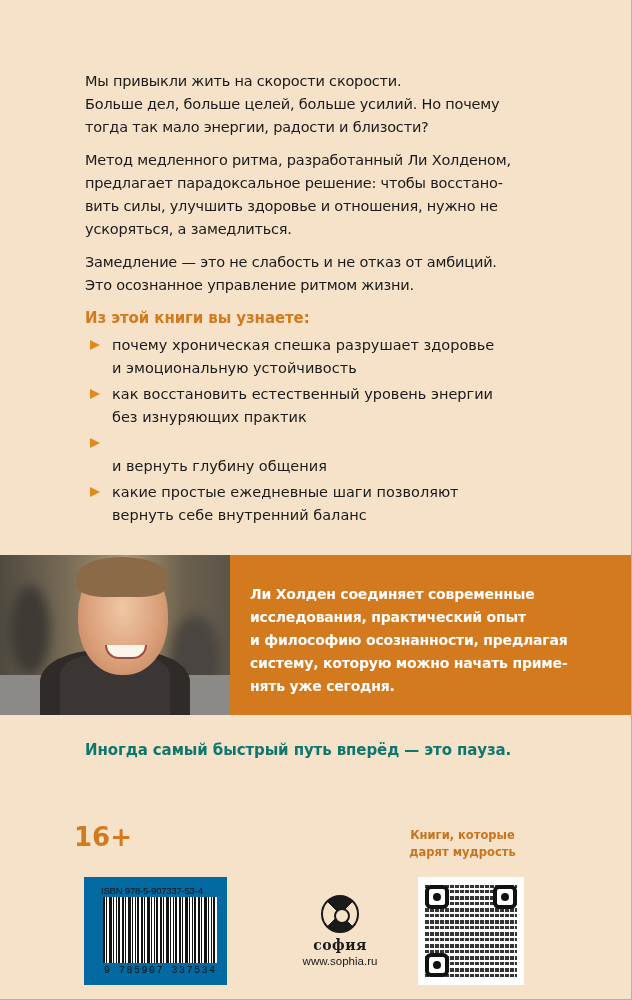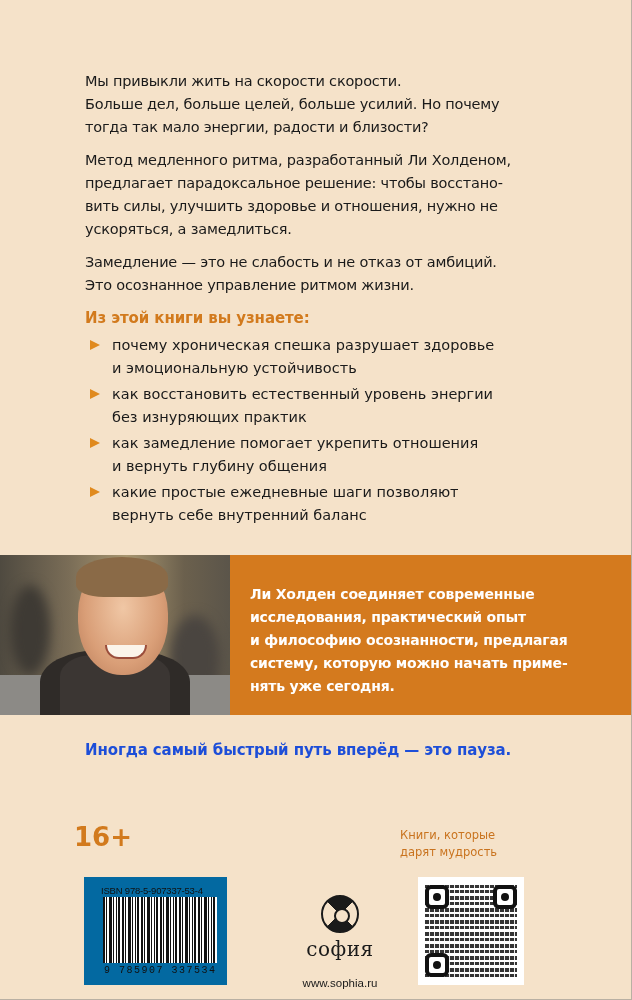--- a/index.html
+++ b/index.html
@@ -69,29 +69,29 @@
     position:absolute; left:60px; top:100px; width:110px; height:70px; border-radius: 30% 30% 10% 10%;
     background: #3b3633;
   }
   .bio {
     flex: 1; background: #d47a1e; color: #fff;
     padding: 28px 20px 10px 20px;
     font-size: 14px; line-height: 23px; font-weight: bold; letter-spacing: -0.2px;
   }
   .tagline {
     position: absolute; left: 85px; top: 741px;
-    color: #1d4ed8; font-weight: bold; font-size: 15px; letter-spacing: -0.1px;
+    color: #0f766e; font-weight: bold; font-size: 15px; letter-spacing: -0.1px;
   }
   .age {
     position: absolute; left: 74px; top: 822px;
     color: #d27a1d; font-weight: bold; font-size: 26px;
   }
   .motto {
-    position: absolute; left: 400px; top: 827px; width: 125px; text-align: left;
-    color: #c9731e; font-weight: normal; font-size: 11.5px; line-height: 17px;
+    position: absolute; left: 400px; top: 827px; width: 125px; text-align: center;
+    color: #c9731e; font-weight: bold; font-size: 11.5px; line-height: 17px;
   }
   .barcode {
     position: absolute; left: 84px; top: 877px; width: 143px; height: 108px;
     background: #0369a1;
   }
   .barcode .isbn {
     position:absolute; left: 17px; top: 8px; font-family: "Liberation Sans", sans-serif;
     font-size: 9.5px; letter-spacing: -0.2px; color:#111;
   }
   .barcode .bars {
@@ -110,24 +110,24 @@
   .publisher .logo {
     width: 38px; height: 38px; margin: 0 auto; border-radius: 50%;
     border: 2px solid #1a1a1a; box-sizing: border-box; position: relative; overflow: hidden;
     background: conic-gradient(#1a1a1a 0 45deg, #f5e2c9 45deg 135deg, #1a1a1a 135deg 225deg, #f5e2c9 225deg 315deg, #1a1a1a 315deg 360deg);
   }
   .publisher .logo .core {
     position:absolute; left: 11px; top: 11px; width: 12px; height: 12px; border-radius:50%;
     border: 2px solid #1a1a1a; background:#f5e2c9;
   }
   .publisher .name {
-    font-family: "DejaVu Serif", serif; font-size: 20px; color:#1a1a1a; margin-top: 4px; letter-spacing: 0.5px;
+    font-family: "DejaVu Serif", serif; font-size: 14px; color:#1a1a1a; margin-top: 4px; letter-spacing: 0.5px; font-weight: bold;
   }
   .publisher .url {
-    font-family: "Liberation Sans", sans-serif; font-size: 11.5px; color:#1a1a1a; margin-top: 16px;
+    font-family: "Liberation Sans", sans-serif; font-size: 11.5px; color:#1a1a1a; margin-top: 2px;
   }
   .qr {
     position: absolute; left: 418px; top: 877px; width: 106px; height: 108px;
     background: #fff;
   }
   .qr .grid {
     position:absolute; left: 7px; top: 8px; width: 92px; height: 92px;
     background:
       repeating-linear-gradient(90deg, transparent 0 4px, rgba(255,255,255,0.9) 4px 5px),
       repeating-linear-gradient(0deg, #111 0 3px, #fff 3px 5px, #111 5px 9px, #fff 9px 12px);
@@ -172,21 +172,21 @@
       <span>почему хроническая спешка разрушает здоровье</span><br>
       <span>и эмоциональную устойчивость</span>
     </li>
     <li>
       <span class="arrow"></span>
       <span>как восстановить естественный уровень энергии</span><br>
       <span>без изнуряющих практик</span>
     </li>
     <li>
       <span class="arrow"></span>
-      <span>как замедление помогает укрепить отношения</span><br>
+      <br>
       <span>и вернуть глубину общения</span>
     </li>
     <li>
       <span class="arrow"></span>
       <span>какие простые ежедневные шаги позволяют</span><br>
       <span>вернуть себе внутренний баланс</span>
     </li>
   </ul>
 
   <div class="band">

